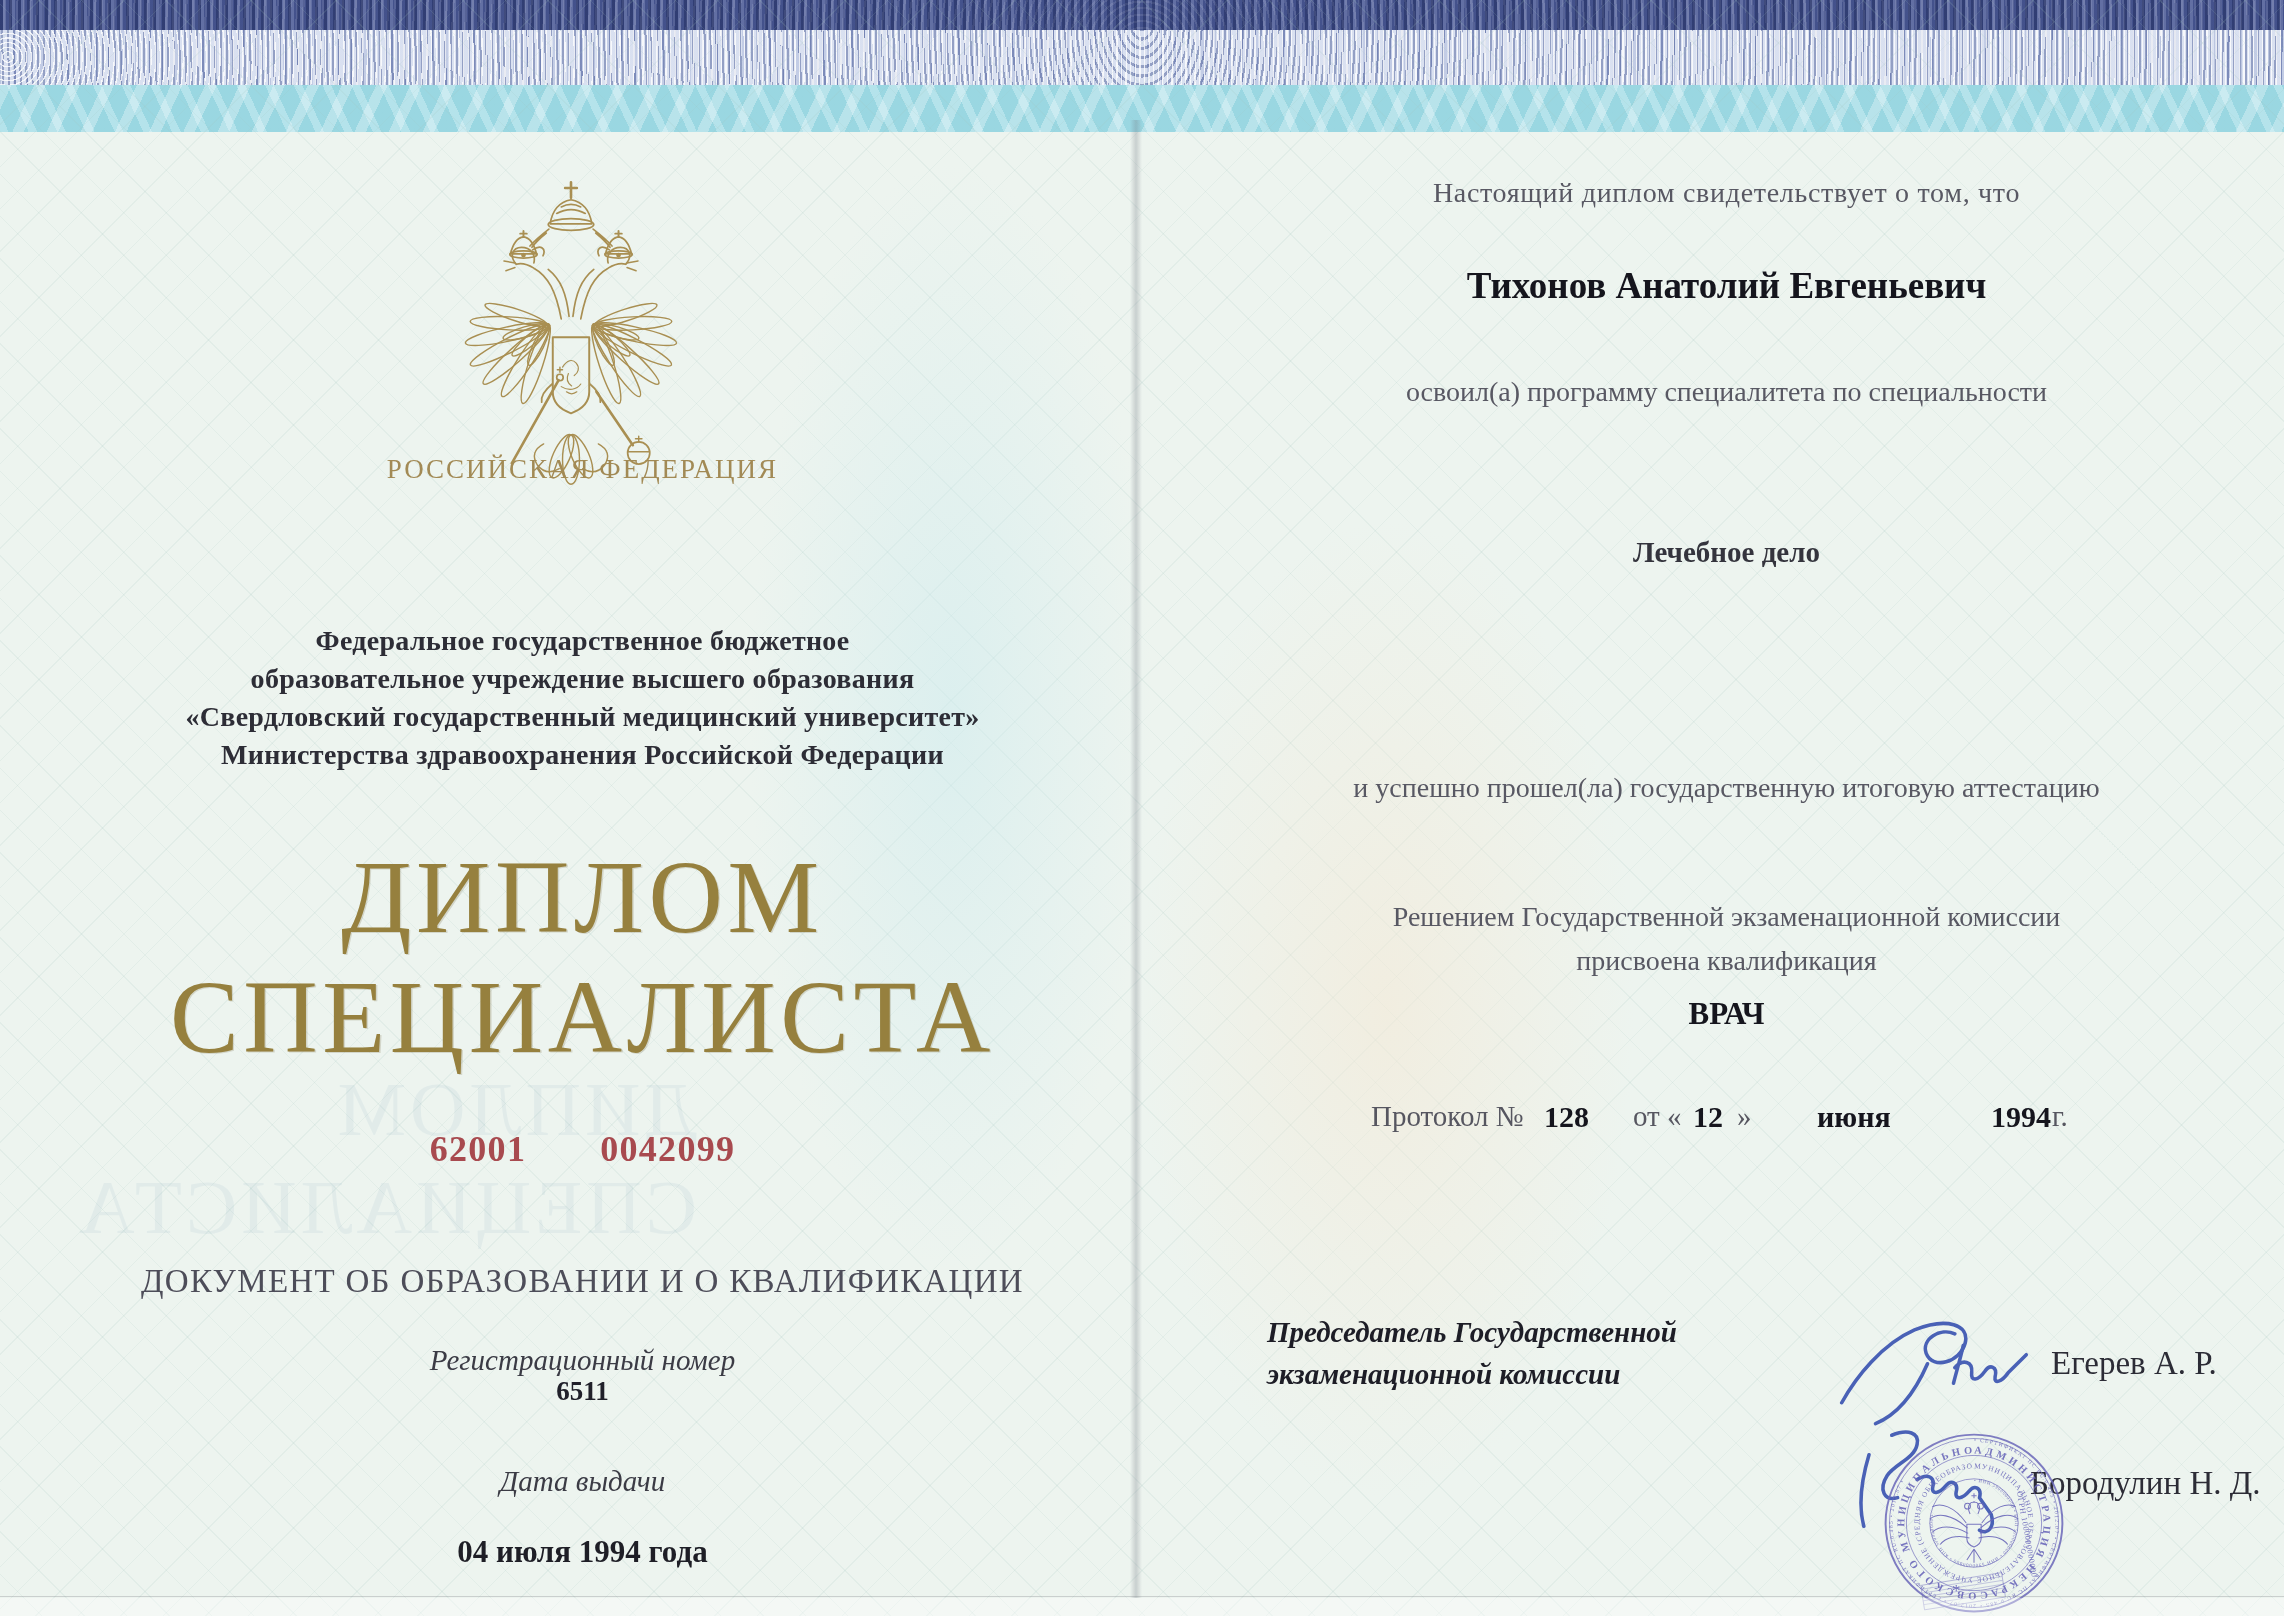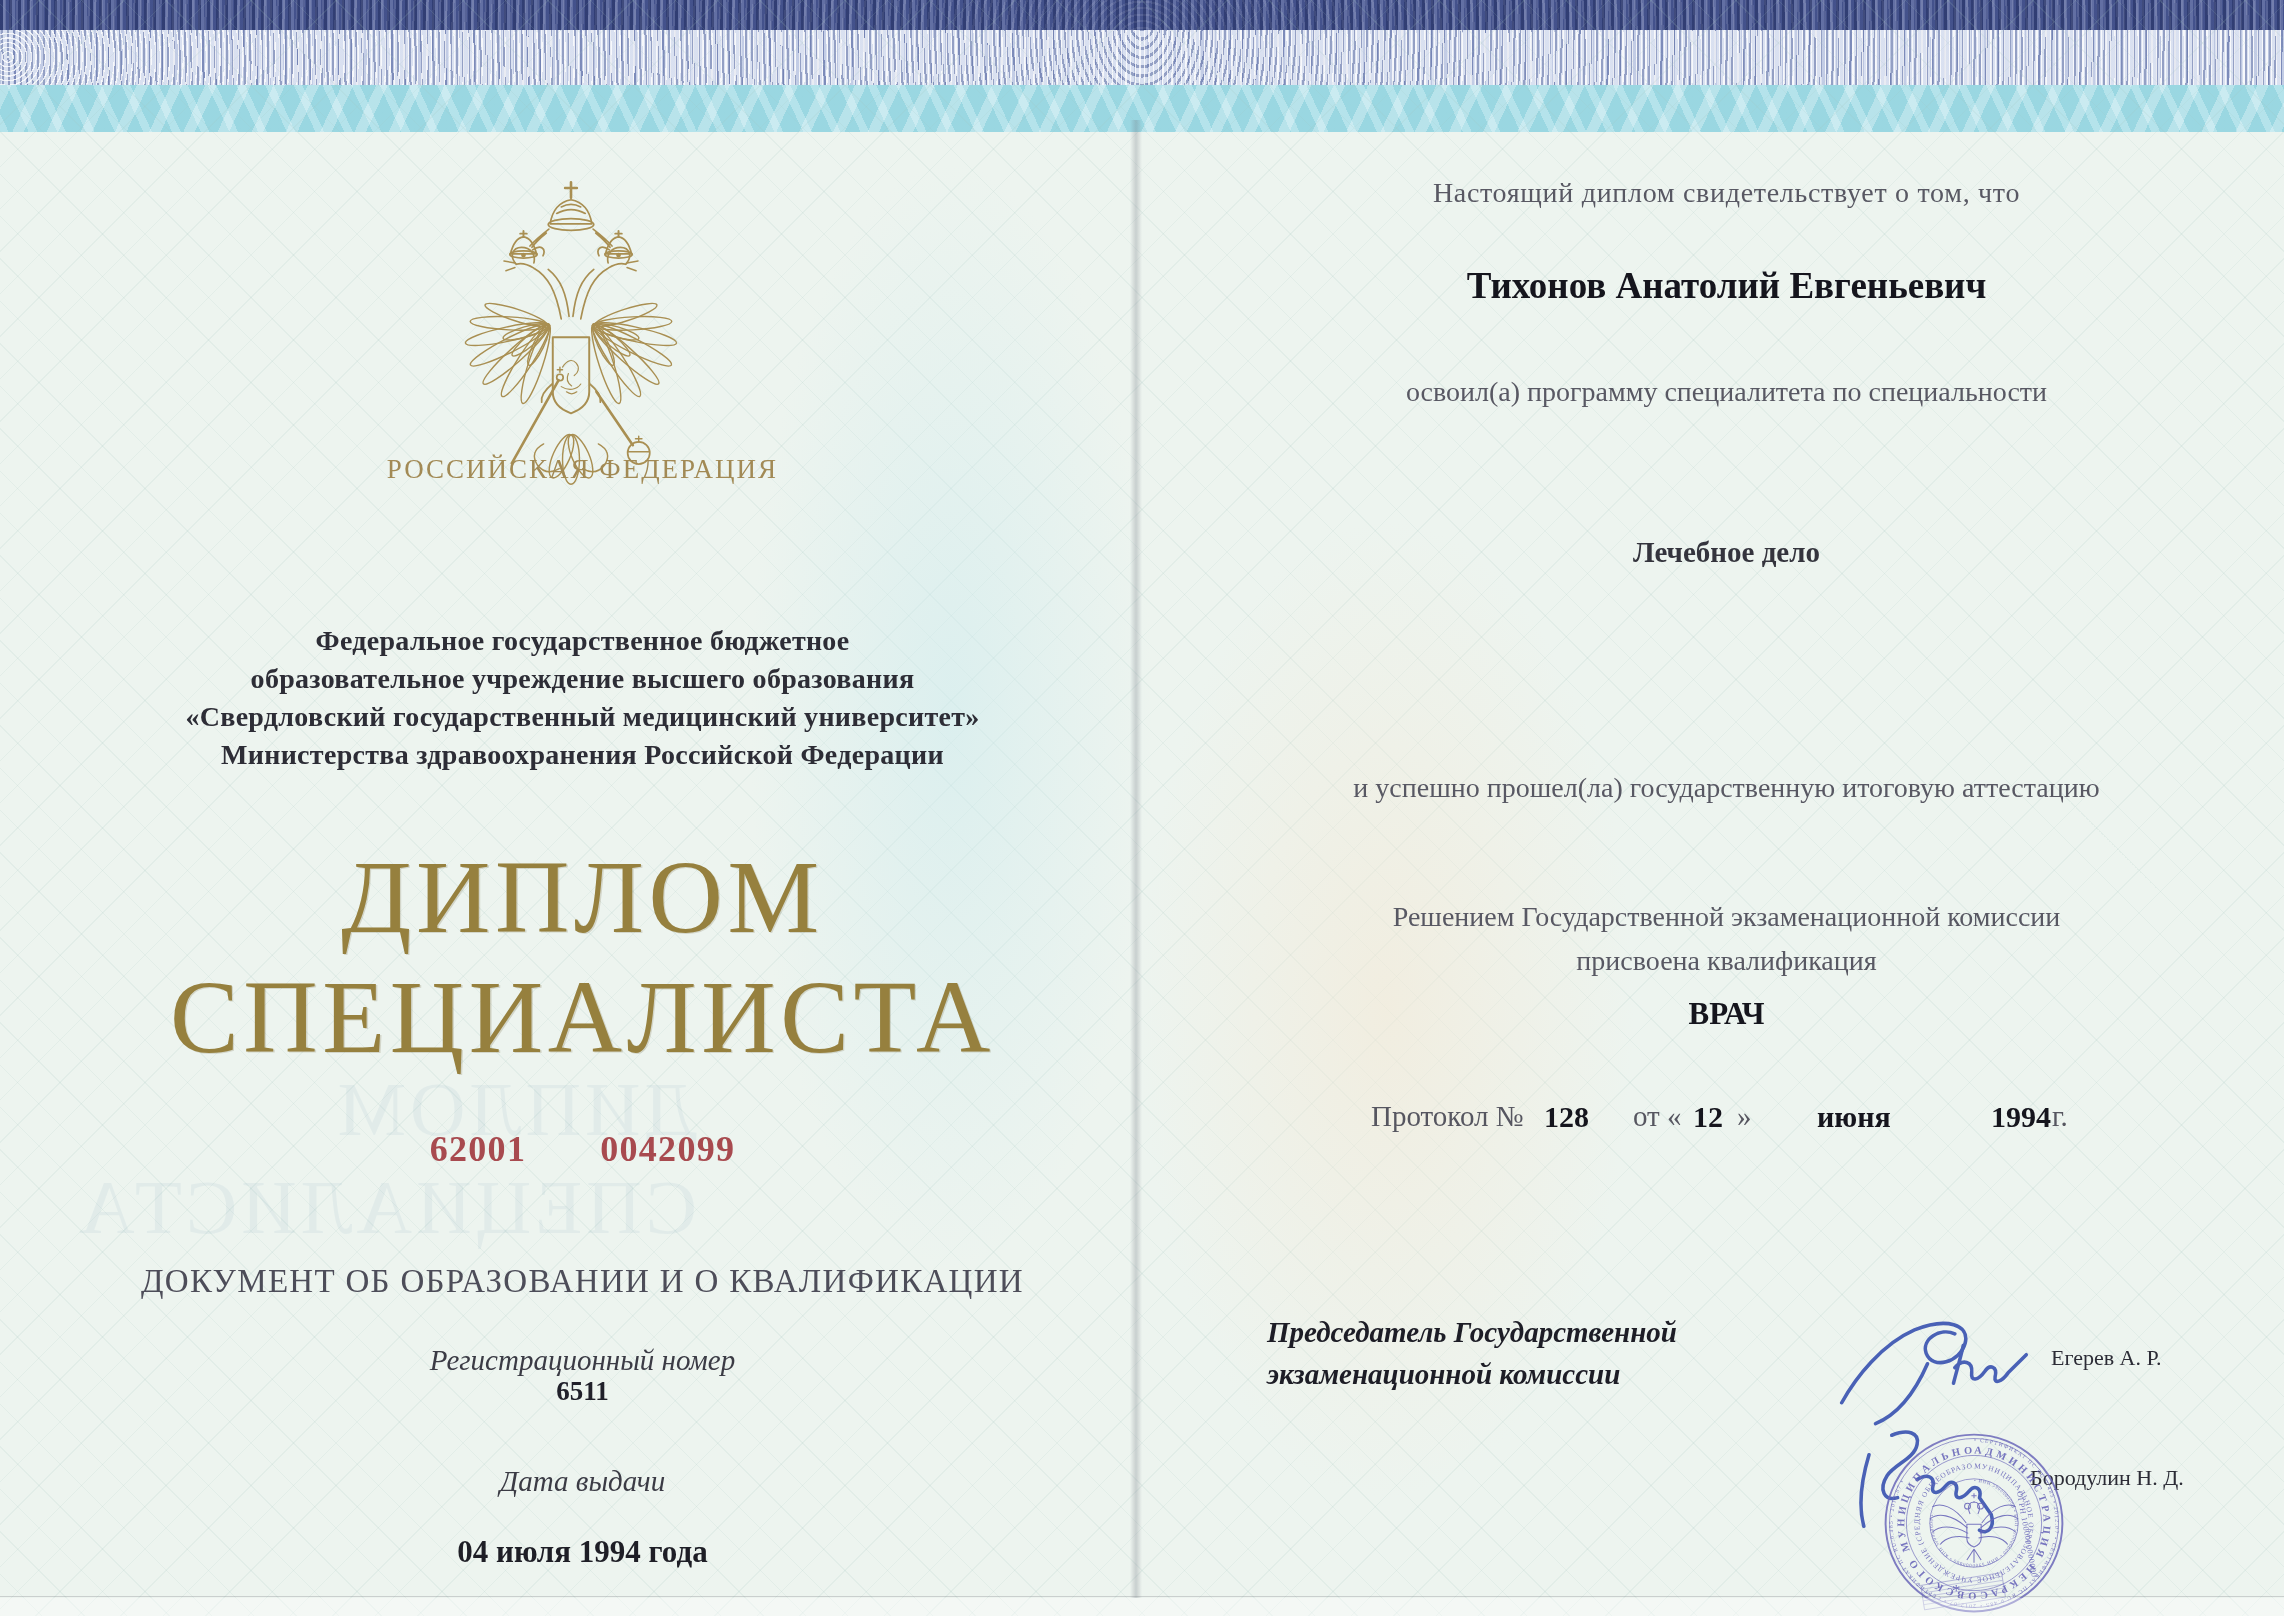--- a/index.html
+++ b/index.html
@@ -75,21 +75,21 @@
   .decision2{top:945px;font-size:28px;}
   .qualif{top:996px;font-size:31px;font-weight:bold;}
   .proto span{position:absolute;top:0;white-space:nowrap;}
   .proto{top:1100px;left:0;width:2284px;height:39px;font-size:29px;}
   .p-gray{color:#565660;}
   .p-bold{color:#15151d;font-weight:bold;font-size:30px;}
   .rolelabel{left:1234px;text-align:left;font-size:29px;font-weight:bold;font-style:italic;
     color:#1d1d26;line-height:42px;white-space:nowrap;margin-left:33px;}
   .role1{top:1311px;}
   .role2{top:1438px;}
-  .signname{text-align:left;font-size:22px;color:#2c2c36;white-space:nowrap;}
+  .signname{text-align:left;font-size:33px;color:#2c2c36;white-space:nowrap;}
   .name1{left:2051px;top:1345px;}
   .name2{left:2030px;top:1465px;}
   svg text{font-family:"Liberation Serif","DejaVu Serif",serif;}
 </style>
 </head>
 <body>
 
 <div id="doc">
 
   <div class="band band-dark"></div>

